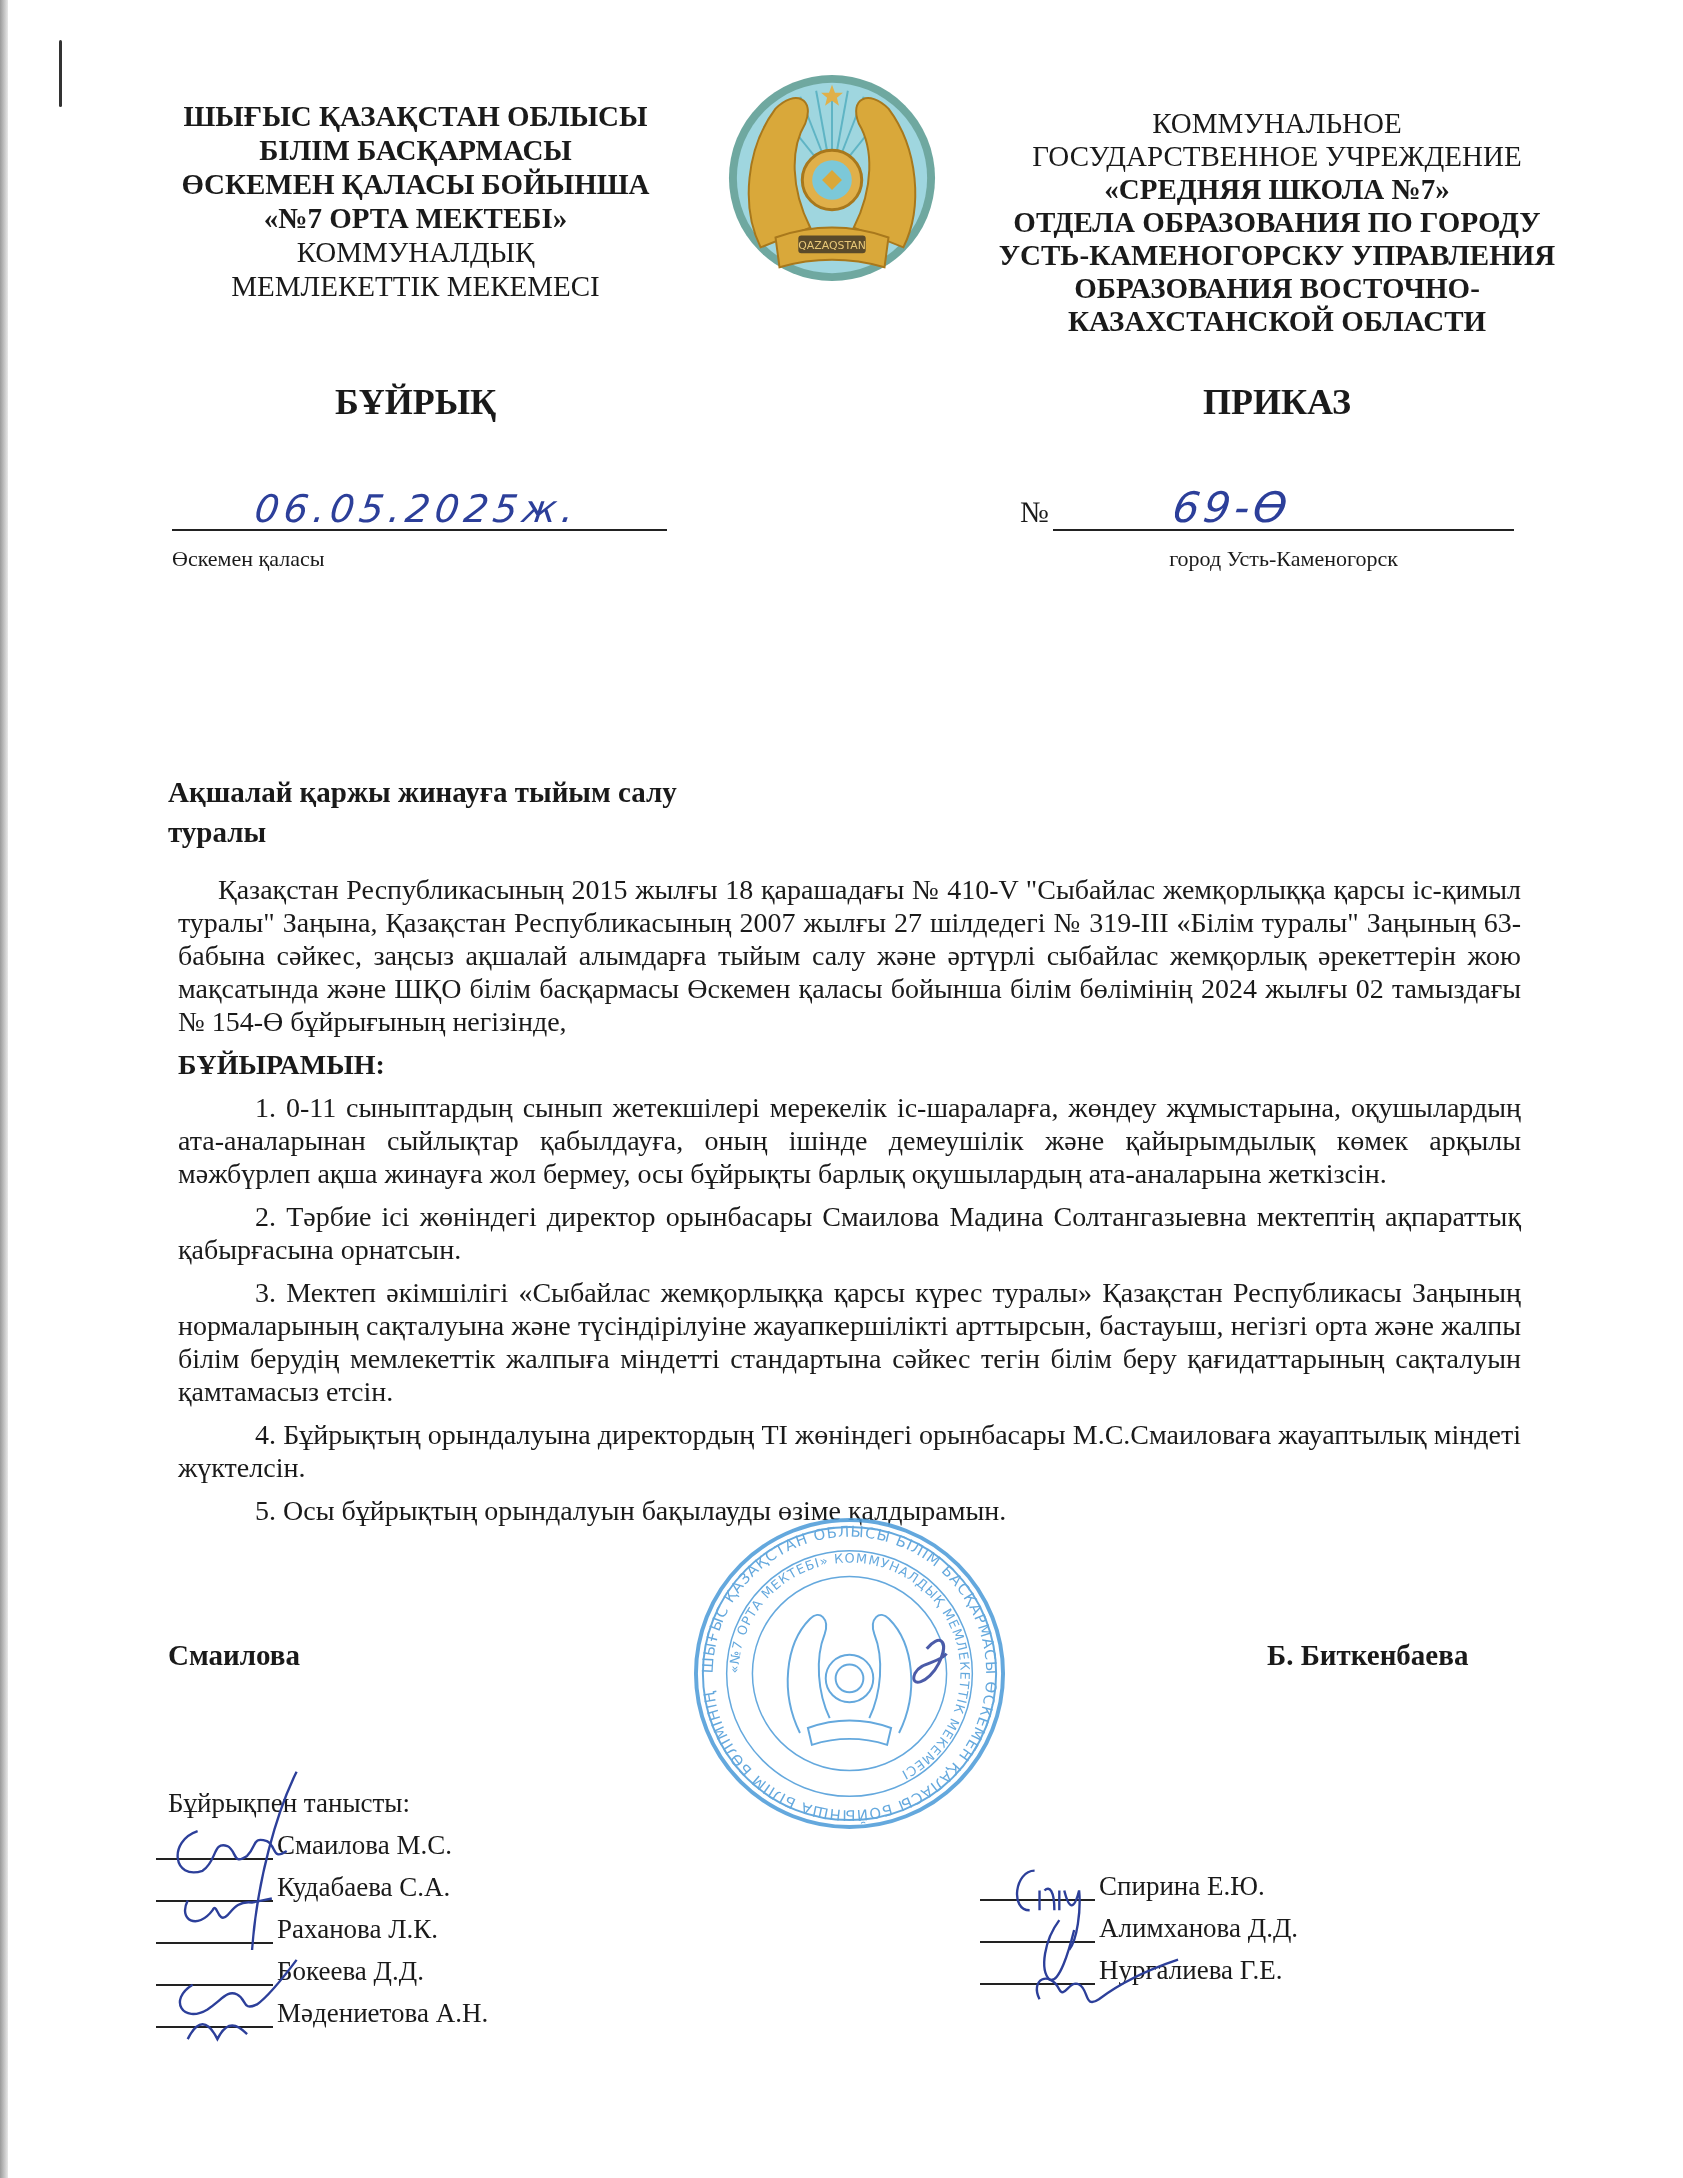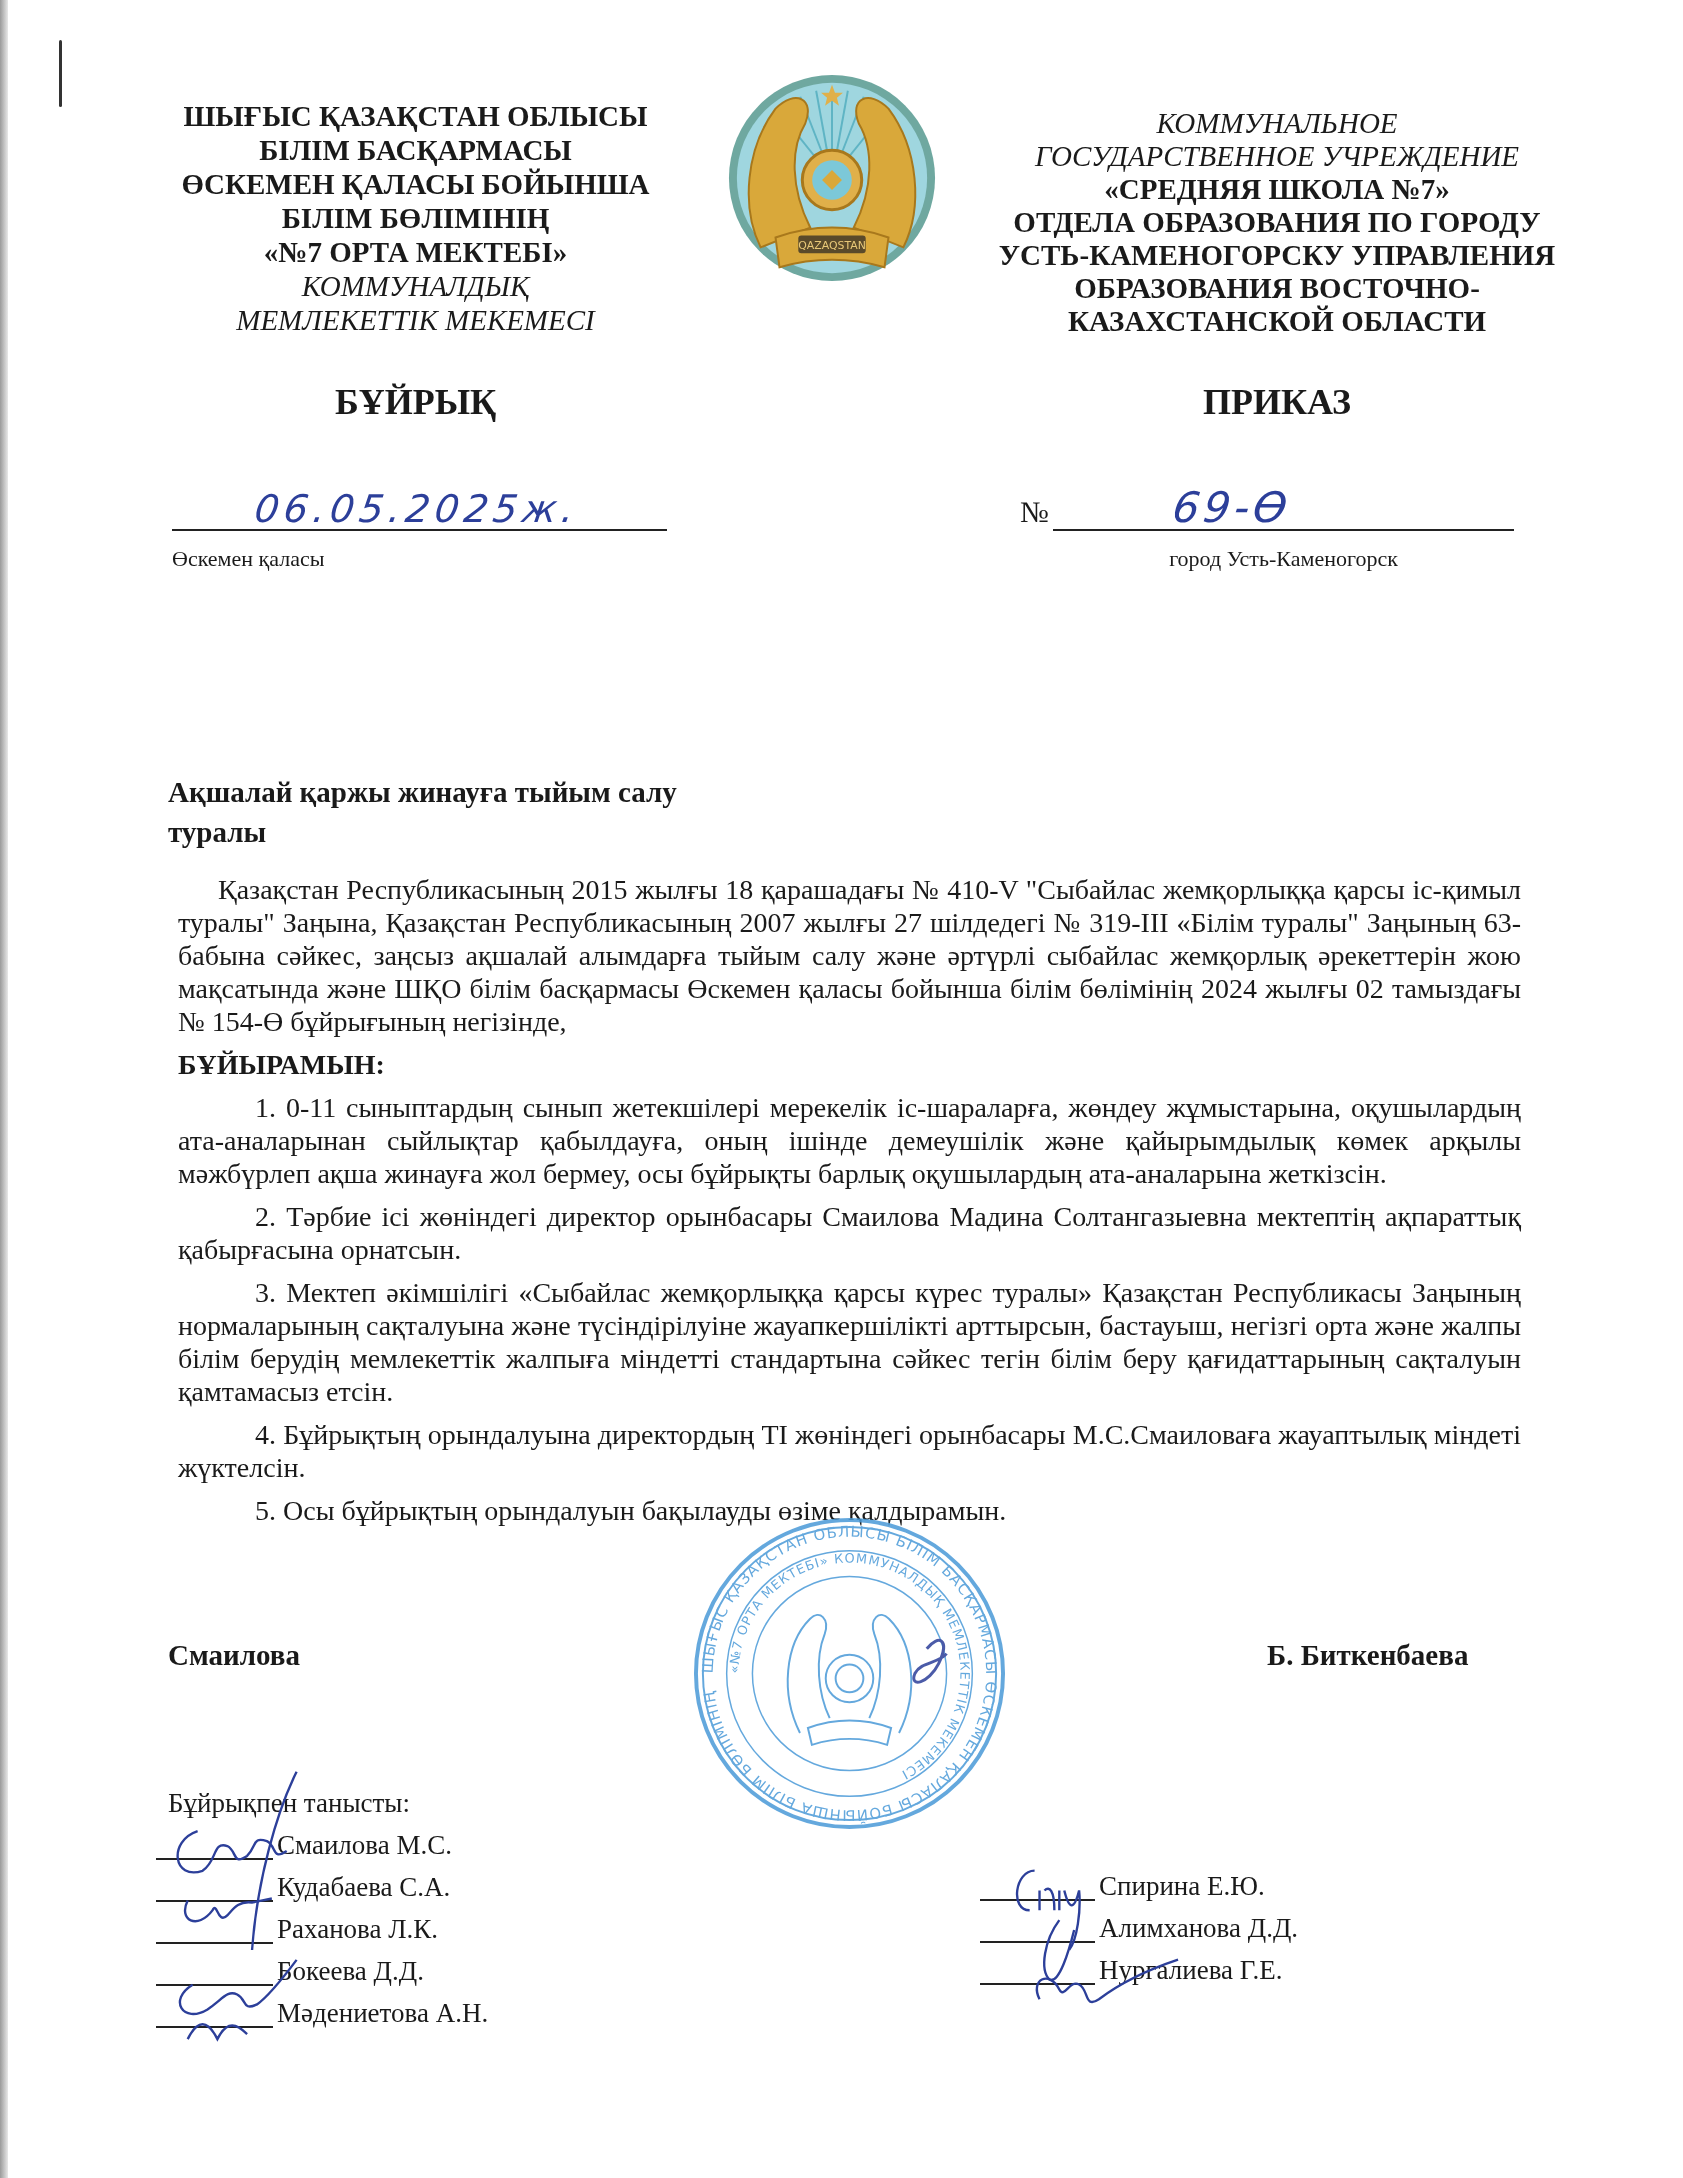--- a/index.html
+++ b/index.html
@@ -7,21 +7,21 @@
          font-family: "Liberation Serif", "DejaVu Serif", serif; color: #1a1a1a; }
   .scan-edge { position: absolute; left: 0; top: 0; width: 8px; height: 2178px;
                background: linear-gradient(to right, #9a9a9a, #e8e8e8); }
   .binder-mark { position: absolute; left: 59px; top: 40px; width: 3px; height: 67px; background: #333; border-radius: 2px; }
 
   .hdr-left { position: absolute; left: 168px; top: 99px; width: 495px; text-align: center;
               font-size: 29px; line-height: 34px; }
   .hdr-right { position: absolute; left: 990px; top: 107px; width: 574px; text-align: center;
                font-size: 29px; line-height: 33px; }
   .b { font-weight: bold; display: block; }
-  .n { font-weight: normal; display: block; font-style: italic; }
+  .n { font-weight: normal; display: block; }
 
   .emblem { position: absolute; left: 721px; top: 69px; width: 222px; height: 218px; }
 
   .order-kk { position: absolute; left: 168px; top: 381px; width: 495px; text-align: center;
               font-size: 36px; font-weight: bold; }
   .order-ru { position: absolute; left: 990px; top: 381px; width: 574px; text-align: center;
               font-size: 36px; font-weight: bold; }
 
   .date-line { position: absolute; left: 172px; top: 529px; width: 495px; height: 2px; background: #222; }
   .date-hand { position: absolute; left: 255px; top: 487px; font-family: "DejaVu Sans", sans-serif;
@@ -59,21 +59,20 @@
 </head>
 <body>
 
 <div class="scan-edge"></div>
 <div class="binder-mark"></div>
 
 <div class="hdr-left">
   <span class="b">ШЫҒЫС ҚАЗАҚСТАН ОБЛЫСЫ</span>
   <span class="b">БІЛІМ БАСҚАРМАСЫ</span>
   <span class="b">ӨСКЕМЕН ҚАЛАСЫ БОЙЫНША</span>
-  <span class="b">БІЛІМ БӨЛІМІНІҢ</span>
   <span class="b">«№7 ОРТА МЕКТЕБІ»</span>
   <span class="n">КОММУНАЛДЫҚ</span>
   <span class="n">МЕМЛЕКЕТТІК МЕКЕМЕСІ</span>
 </div>
 
 <svg class="emblem" viewBox="0 0 224 220">
   <circle cx="112" cy="110" r="104" fill="#6fa8a0"></circle>
   <circle cx="112" cy="110" r="96" fill="#9fd6df"></circle>
   <g stroke="#5fb4c4" stroke-width="2">
     <line x1="112" y1="110" x2="112" y2="20"></line>

